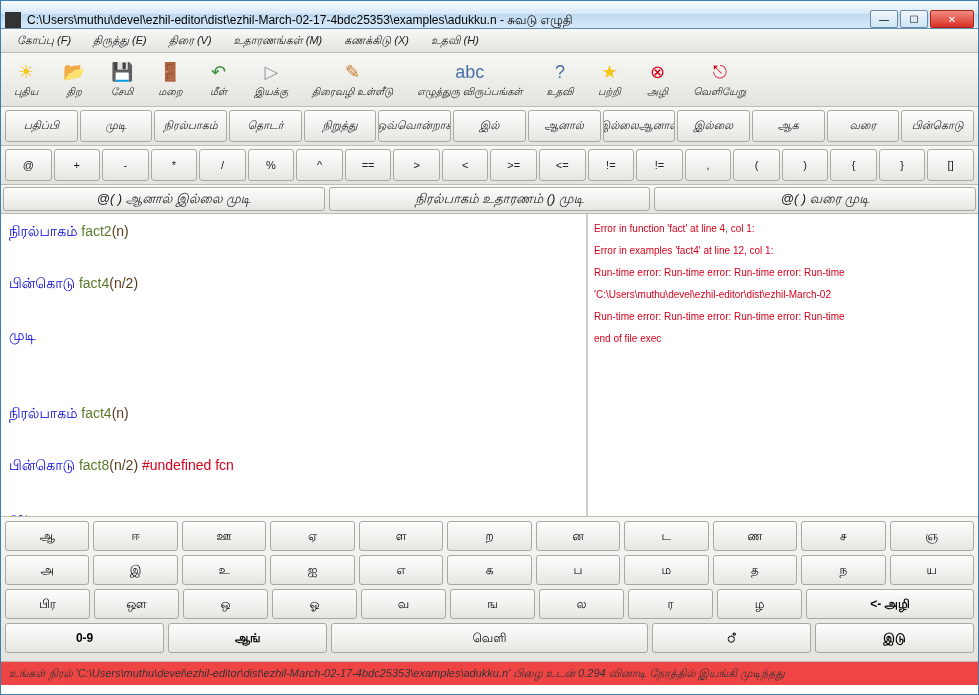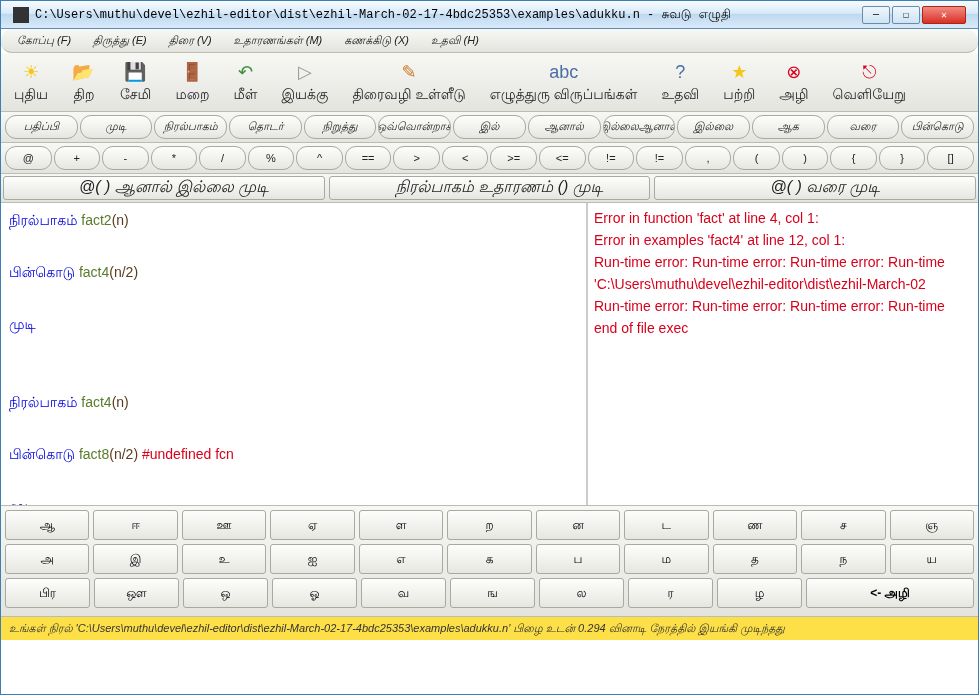--- a/index.html
+++ b/index.html
@@ -1,54 +1,54 @@
 <!DOCTYPE html>
 <html><head>
 <meta charset="utf-8">
 <style>
 * { box-sizing: border-box; margin: 0; padding: 0; }
 body { font-family: "Segoe UI", Tahoma, sans-serif; font-size: 12px; background: #fff; width: 979px; height: 695px; overflow: hidden; border: 1px solid #3c7fb1; }
-.titlebar { height: 28px; background: linear-gradient(#f7fbfe, #d9eaf9 45%, #bed9ef 50%, #d9eaf9); display: flex; align-items: center; padding: 0 12px; border-bottom: 1px solid #5d8cb3; font-family: Liberation Mono, monospace; }
+.titlebar { height: 28px; background: linear-gradient(#f7fbfe, #d9eaf9 45%, #bed9ef 50%, #d9eaf9); display: flex; align-items: flex-end; padding: 0 4px; border-bottom: 1px solid #5d8cb3; }
 .titlebar .icon { width: 16px; height: 16px; background: #333; margin-right: 6px; }
 .titlebar .title { flex: 1; font-size: 12px; color: #000; }
 .winbtns { display: flex; gap: 2px; }
 .winbtn { width: 28px; height: 18px; border: 1px solid #6b8ba8; border-radius: 2px; display: flex; align-items: center; justify-content: center; font-size: 10px; background: linear-gradient(#f0f6fb,#cde4f5); cursor: pointer; }
 .winbtn.close { background: linear-gradient(#f28b82,#d93025); color: #fff; width: 44px; border-color: #a52714; }
 
-.menubar { height: 24px; background: linear-gradient(#f7f7f4,#e4e4df); border-bottom: 1px solid #bcbcb5; display: flex; align-items: center; padding: 0 6px; gap: 2px; border-radius: 11px; }
+.menubar { height: 24px; background: linear-gradient(#f7f7f4,#e4e4df); border-bottom: 1px solid #bcbcb5; display: flex; align-items: center; padding: 0 6px; gap: 2px; }
 .menuitem { padding: 2px 10px; font-style: italic; color: #222; cursor: pointer; font-size: 11px; }
 
 .toolbar { background: linear-gradient(#f7f7f4,#e4e4df); border-bottom: 1px solid #bcbcb5; display: flex; align-items: flex-start; padding: 4px 6px; gap: 10px; }
 .tbtn { display: flex; flex-direction: column; align-items: center; gap: 2px; padding: 2px 6px; cursor: pointer; border: 1px solid transparent; border-radius: 3px; }
 .tbtn .ic { width: 24px; height: 24px; display: flex; align-items: center; justify-content: center; }
-.tbtn .lb { font-size: 14px; color: #222; white-space: nowrap; }
+.tbtn .lb { font-size: 10px; font-style: italic; color: #222; white-space: nowrap; }
 
 .btnrow { background: linear-gradient(#f7f7f4,#e4e4df); border-bottom: 1px solid #bcbcb5; display: flex; padding: 3px 4px; gap: 2px; }
-.rbtn { flex: 1; min-width: 0; height: 24px; border: 1px solid #a9a9a2; border-radius: 11px; background: linear-gradient(#fdfdfc,#e6e6e1); font-size: 11px; font-style: italic; color: #222; display: flex; align-items: center; justify-content: center; cursor: pointer; padding: 0 4px; white-space: nowrap; overflow: hidden; }
+.rbtn { flex: 1; min-width: 0; height: 32px; border: 1px solid #a9a9a2; border-radius: 3px; background: linear-gradient(#fdfdfc,#e6e6e1); font-size: 11px; font-style: italic; color: #222; display: flex; align-items: center; justify-content: center; cursor: pointer; padding: 0 4px; white-space: nowrap; overflow: hidden; }
 .oprow .rbtn { flex: 1; font-style: normal; }
 
 .tripleTabs { display: flex; background: linear-gradient(#f7f7f4,#e4e4df); border-bottom: 1px solid #bcbcb5; }
-.tab3 { flex: 1; height: 24px; border: 1px solid #a9a9a2; border-radius: 3px; margin: 2px; background: linear-gradient(#fdfdfc,#e6e6e1); font-size: 16px; font-style: italic; color: #222; display: flex; align-items: center; justify-content: center; cursor: pointer; padding-left: 20px; }
+.tab3 { flex: 1; height: 24px; border: 1px solid #a9a9a2; border-radius: 3px; margin: 2px; background: linear-gradient(#fdfdfc,#e6e6e1); font-size: 13px; font-style: italic; color: #222; display: flex; align-items: center; justify-content: center; cursor: pointer; padding-left: 20px; }
 
 .mainSplit { display: flex; height: 302px; }
 .editor { flex: 1; padding: 4px 8px; font-family: "Latha","Segoe UI",sans-serif; font-size: 14px; line-height: 26px; overflow: hidden; border-right: 2px solid #ccc; }
 .editor .kw { color: #0000dd; }
 .editor .fn { color: #5a7c2a; }
 .editor .pr { color: #5a3c1a; }
 .editor .cm { color: #d9001b; }
-.outPane { width: 390px; padding: 4px 6px; font-size: 14px; line-height: 22px; color: #d9001b; overflow: hidden; white-space: nowrap; }
+.outPane { width: 390px; padding: 4px 6px; font-size: 10px; line-height: 22px; color: #d9001b; overflow: hidden; white-space: nowrap; }
 
 .keyboard { background: linear-gradient(#f7f7f4,#e4e4df); border-top: 1px solid #bcbcb5; padding: 4px; }
 .krow { display: flex; gap: 4px; margin-bottom: 4px; }
 .key { height: 30px; border: 1px solid #a9a9a2; border-radius: 3px; background: linear-gradient(#fdfdfc,#e6e6e1); font-size: 12px; display: flex; align-items: center; justify-content: center; cursor: pointer; }
 .key.k1 { flex: 1; }
 .key.wide { flex: 2; font-weight: bold; }
 .key.xwide { flex: 4; }
 
-.status { height: 24px; border-top: 1px solid #bcbcb5; background: #fde047; display: flex; align-items: center; padding: 0 8px; font-size: 11px; font-style: italic; color: #333; }
+.status { height: 24px; border-top: 1px solid #bcbcb5; background: #ef4444; display: flex; align-items: center; padding: 0 8px; font-size: 11px; font-style: italic; color: #333; }
 </style>
 </head>
 <body>
 
 <div class="titlebar">
   <div class="icon"></div>
   <div class="title">C:\Users\muthu\devel\ezhil-editor\dist\ezhil-March-02-17-4bdc25353\examples\adukku.n - சுவடு எழுதி</div>
   <div class="winbtns">
     <div class="winbtn">—</div>
     <div class="winbtn">☐</div>
@@ -217,17 +217,24 @@
       <div class="key k1">ஔ</div>
       <div class="key k1">ஒ</div>
       <div class="key k1">ஓ</div>
       <div class="key k1">வ</div>
       <div class="key k1">ங</div>
       <div class="key k1">ல</div>
       <div class="key k1">ர</div>
       <div class="key k1">ழ</div>
       <div class="key wide">&lt;- அழி</div>
     </div>
+  <div class="krow" id="kr4">
+      <div class="key wide">0-9</div>
+      <div class="key wide">ஆங்</div>
+      <div class="key xwide">வெளி</div>
+      <div class="key wide">ஂ</div>
+      <div class="key wide">இடு</div>
+    </div>
 </div>
 
 <div class="status">
   <span>உங்கள் நிரல் 'C:\Users\muthu\devel\ezhil-editor\dist\ezhil-March-02-17-4bdc25353\examples\adukku.n' பிழை உடன் 0.294 வினாடி நேரத்தில் இயங்கி முடிந்தது</span>
 </div>
 
 </body></html>

